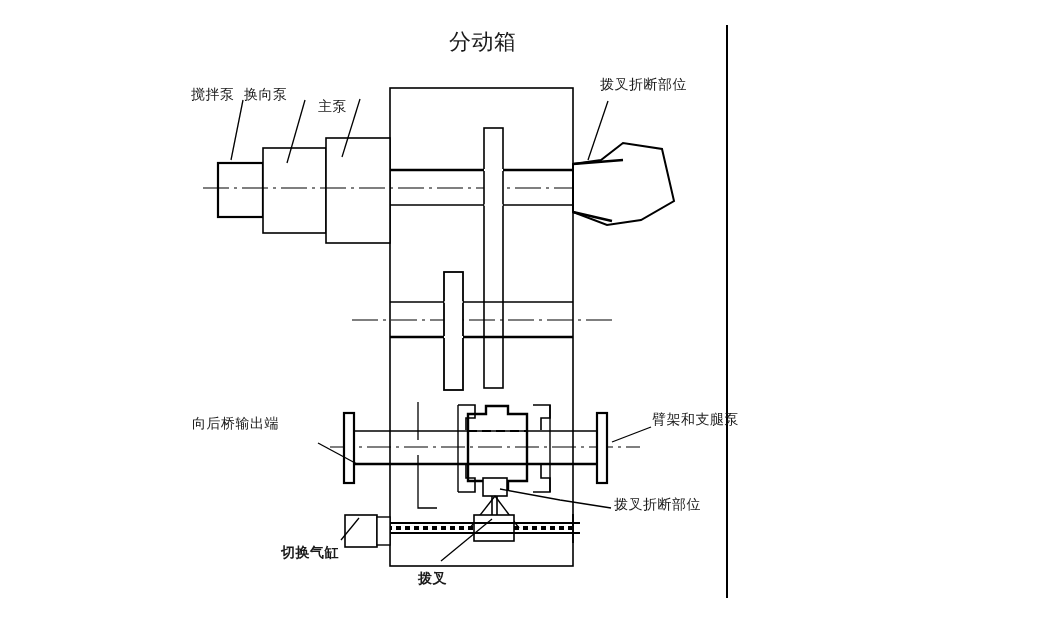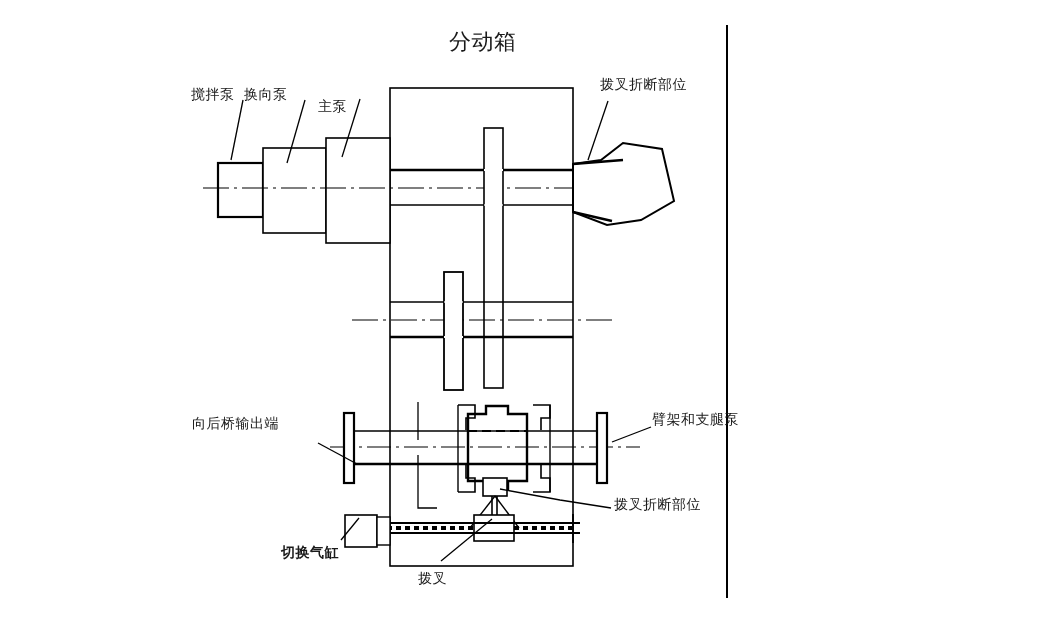--- a/index.html
+++ b/index.html
@@ -184,15 +184,15 @@
   <div class="lbl" style="left:600px; top:78px;">拨叉折断部位</div>
 
   <div class="lbl" style="left:192px; top:417px;">向后桥输出端</div>
 
   <div class="lbl" style="left:652px; top:413px;">臂架和支腿泵</div>
 
   <div class="lbl" style="left:614px; top:498px;">拨叉折断部位</div>
 
   <div class="lbl" style="left:281px; top:546px;font-weight:bold;">切换气缸</div>
 
-  <div class="lbl" style="left:418px; top:572px;">拨叉</div>
+  <div class="lbl" style="left:418px; top:572px;font-weight:bold;">拨叉</div>
 
 </div>
 
 </body></html>

